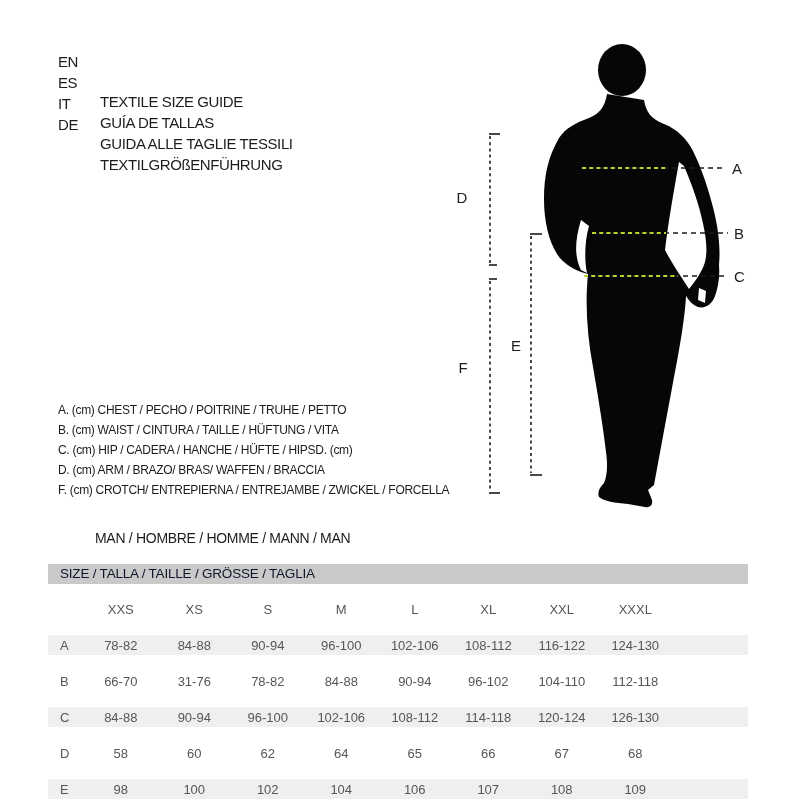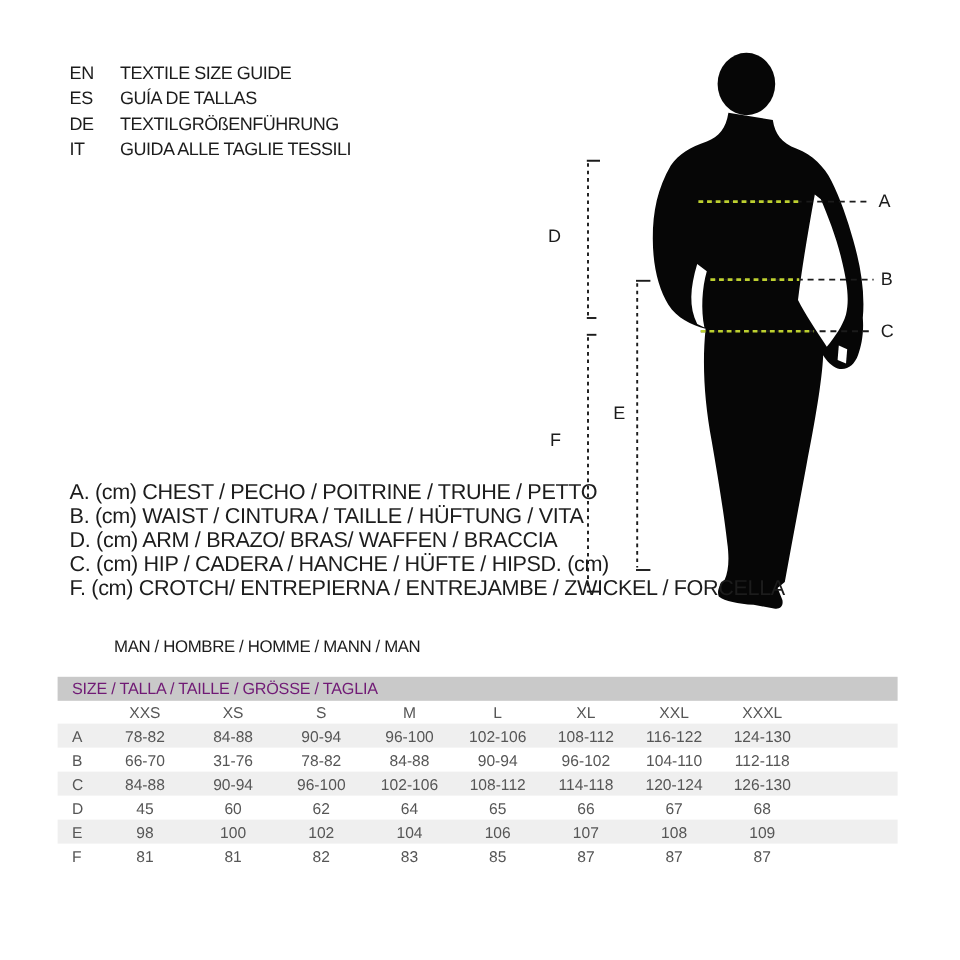--- a/index.html
+++ b/index.html
@@ -3,34 +3,34 @@
 <meta charset="utf-8">
 <style>
   html,body{margin:0;padding:0;background:#fff;}
   .canvas{position:relative;width:800px;height:800px;background:#ffffff;overflow:hidden;
           font-family:"Liberation Sans",sans-serif;color:#1c1c1c;padding-left:48px;}
 
   
   .lang-block{position:absolute;left:58px;top:51px;}
   .lang-row{display:flex;height:21px;line-height:21px;font-size:15px;letter-spacing:-0.4px;}
   .lang-code{width:42px;flex:0 0 42px;}
-  .lang-title{white-space:nowrap;}
+  .lang-title{white-space:nowrap;margin-top:40px;}
 
   
   .measure-block{position:absolute;left:58px;top:400px;}
-  .measure-line{height:20px;line-height:20px;font-size:18px;letter-spacing:-0.3px;white-space:nowrap;}
+  .measure-line{height:20px;line-height:20px;font-size:12px;letter-spacing:-0.3px;white-space:nowrap;}
 
   .category-line{position:absolute;left:58px;top:531px;height:15px;line-height:15px;
                  font-size:14px;letter-spacing:-0.3px;white-space:nowrap;margin-left:37px;}
 
   
   .size-table{position:absolute;left:48px;top:564px;width:700px;font-size:13px;color:#565656;}
-  .t-headerbar{height:20px;line-height:20px;background:#c9c9c9;color:#701a75;
+  .t-headerbar{height:20px;line-height:20px;background:#c9c9c9;color:#0f172a;
                padding-left:12px;font-size:13.5px;letter-spacing:-0.2px;}
-  .t-row{display:grid;grid-template-columns:36px repeat(8,73.5px) 1fr;align-items:center;height:20px;}
+  .t-row{display:grid;grid-template-columns:36px repeat(8,73.5px) 1fr;align-items:center;height:20px;margin-top:16px;}
   .t-cols{height:19px;}
   .t-row .cell{text-align:center;}
   .t-row .cell.letter{text-align:left;padding-left:12px;}
   .t-row.striped{background:#efefef;}
 
   
   .figure-svg{position:absolute;left:440px;top:28px;}
   .figure-svg text{font-family:"Liberation Sans",sans-serif;font-size:15px;fill:#1c1c1c;}
 </style>
 </head>
@@ -41,26 +41,26 @@
   <div class="lang-block">
     <div class="lang-row">
       <span class="lang-code">EN</span>
       <span class="lang-title">TEXTILE SIZE GUIDE</span>
     </div>
     <div class="lang-row">
       <span class="lang-code">ES</span>
       <span class="lang-title">GUÍA DE TALLAS</span>
     </div>
     <div class="lang-row">
+      <span class="lang-code">IT</span>
+      <span class="lang-title">GUIDA ALLE TAGLIE TESSILI</span>
+    </div>
+    <div class="lang-row">
       <span class="lang-code">DE</span>
       <span class="lang-title">TEXTILGRÖßENFÜHRUNG</span>
-    </div>
-    <div class="lang-row">
-      <span class="lang-code">IT</span>
-      <span class="lang-title">GUIDA ALLE TAGLIE TESSILI</span>
     </div>
   </div>
 
   <svg class="figure-svg" width="320" height="492" viewBox="440 28 320 492" xmlns="http://www.w3.org/2000/svg">
 
     <ellipse cx="622" cy="70" rx="24" ry="26" fill="#060606"></ellipse>
     <path fill="#060606" d="
       M 607 94
       C 605 107, 599 114, 589 118
       C 575 123, 566 128, 559 138
@@ -127,22 +127,22 @@
     <text x="734" y="233" dominant-baseline="central" text-anchor="start">B</text>
     <text x="734" y="276" dominant-baseline="central" text-anchor="start">C</text>
     <text x="462" y="197" dominant-baseline="central" text-anchor="middle">D</text>
     <text x="516" y="345" dominant-baseline="central" text-anchor="middle">E</text>
     <text x="463" y="367" dominant-baseline="central" text-anchor="middle">F</text>
   </svg>
 
   <div class="measure-block">
     <div class="measure-line">A. (cm) CHEST / PECHO / POITRINE / TRUHE / PETTO</div>
     <div class="measure-line">B. (cm) WAIST / CINTURA / TAILLE / HÜFTUNG / VITA</div>
+    <div class="measure-line">C. (cm) HIP / CADERA / HANCHE / HÜFTE / HIPSD. (cm)</div>
     <div class="measure-line">D. (cm) ARM / BRAZO/ BRAS/ WAFFEN / BRACCIA</div>
-    <div class="measure-line">C. (cm) HIP / CADERA / HANCHE / HÜFTE / HIPSD. (cm)</div>
     <div class="measure-line">F. (cm) CROTCH/ ENTREPIERNA / ENTREJAMBE / ZWICKEL / FORCELLA</div>
   </div>
 
   <div class="category-line">MAN / HOMBRE / HOMME / MANN / MAN</div>
 
   <div class="size-table">
     <div class="t-headerbar">SIZE / TALLA / TAILLE / GRÖSSE / TAGLIA</div>
 
     <div class="t-row t-cols">
       <div class="cell letter"></div>
@@ -191,21 +191,21 @@
       <div class="cell">102-106</div>
       <div class="cell">108-112</div>
       <div class="cell">114-118</div>
       <div class="cell">120-124</div>
       <div class="cell">126-130</div>
       <div class="cell"></div>
     </div>
 
     <div class="t-row">
       <div class="cell letter">D</div>
-      <div class="cell">45</div>
+      <div class="cell">58</div>
       <div class="cell">60</div>
       <div class="cell">62</div>
       <div class="cell">64</div>
       <div class="cell">65</div>
       <div class="cell">66</div>
       <div class="cell">67</div>
       <div class="cell">68</div>
       <div class="cell"></div>
     </div>
 

